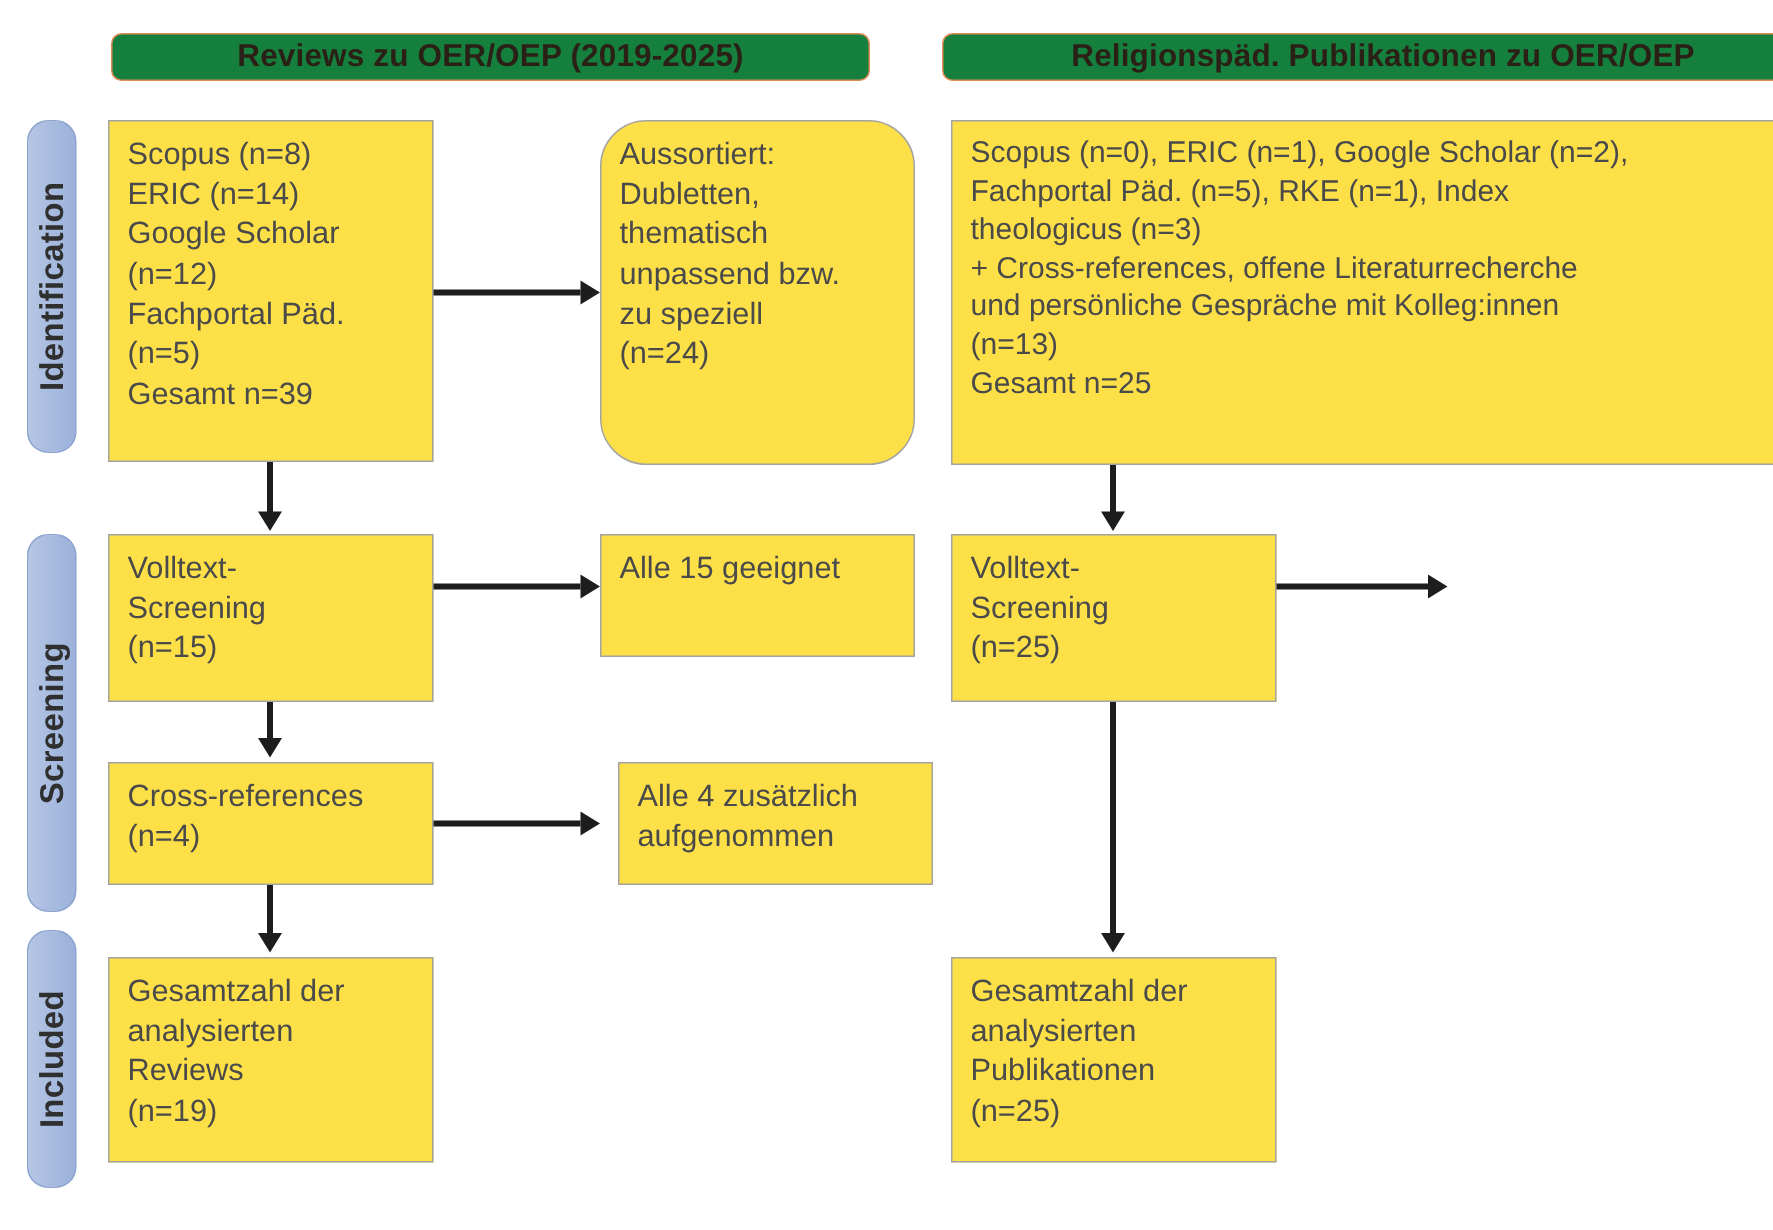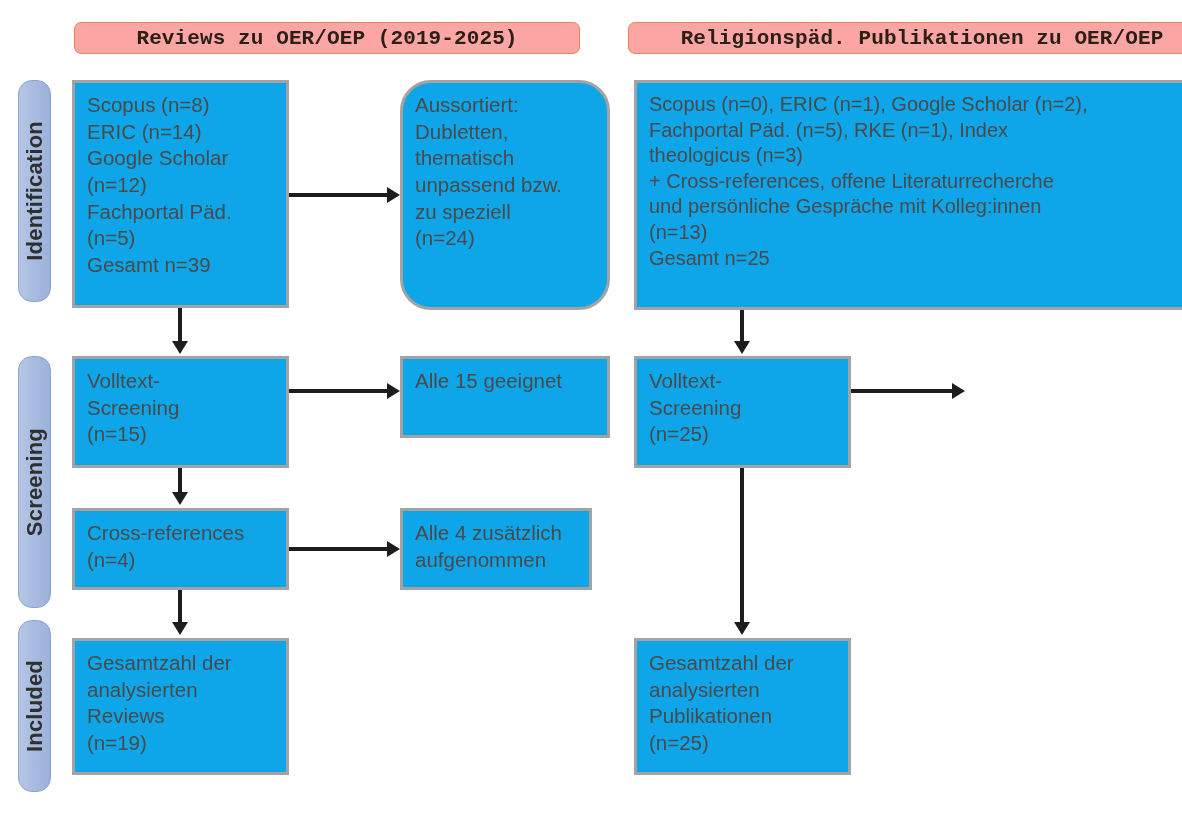--- a/index.html
+++ b/index.html
@@ -35,40 +35,39 @@
     font-size: 22px;
     font-weight: bold;
     color: #2f2f2f;
     letter-spacing: 0.2px;
     white-space: nowrap;
   }
 
   
   .col-header {
     position: absolute;
-    background: #fca5a5;
+    background: #15803d;
     border: 1px solid #e08b56;
     border-radius: 7px;
     box-sizing: border-box;
     display: flex;
     align-items: center;
     justify-content: center;
     color: #2b2016;
     font-size: 21px;
     font-weight: bold;
     letter-spacing: 0.1px;
     white-space: nowrap;
-    font-family: Liberation Mono, monospace;
   }
 
   
   .flow-box {
     position: absolute;
-    background: #0ea5e9;
-    border: 3px solid #a3a3a3;
+    background: #fde047;
+    border: 1px solid #a3a3a3;
     box-sizing: border-box;
     padding: 9px 10px 6px 12px;
     color: #4a4a4a;
     font-size: 20.5px;
     line-height: 1.30;
     white-space: pre-line;
     overflow: hidden;
   }
   .flow-box.wide-text {
     font-size: 20px;
@@ -153,21 +152,21 @@
 
   <div class="conn-h" style="left:289px; top:389px; width:98px;"></div>
   <div class="arrow-right" style="left:387px; top:383px;"></div>
 
   <div class="conn-v" style="left:178px; top:468px; height:26px;"></div>
   <div class="arrow-down" style="left:172px; top:492px;"></div>
 
   <div class="flow-box" style="left:72px; top:508px; width:217px; height:82px;">Cross-references
 (n=4)</div>
 
-  <div class="flow-box" style="left:400px; top:508px; width:192px; height:82px;">Alle 4 zusätzlich
+  <div class="flow-box" style="left:412px; top:508px; width:210px; height:82px;">Alle 4 zusätzlich
 aufgenommen</div>
 
   <div class="conn-h" style="left:289px; top:547px; width:98px;"></div>
   <div class="arrow-right" style="left:387px; top:541px;"></div>
 
   <div class="conn-v" style="left:178px; top:590px; height:34px;"></div>
   <div class="arrow-down" style="left:172px; top:622px;"></div>
 
   <div class="flow-box" style="left:72px; top:638px; width:217px; height:137px;">Gesamtzahl der
 analysierten

